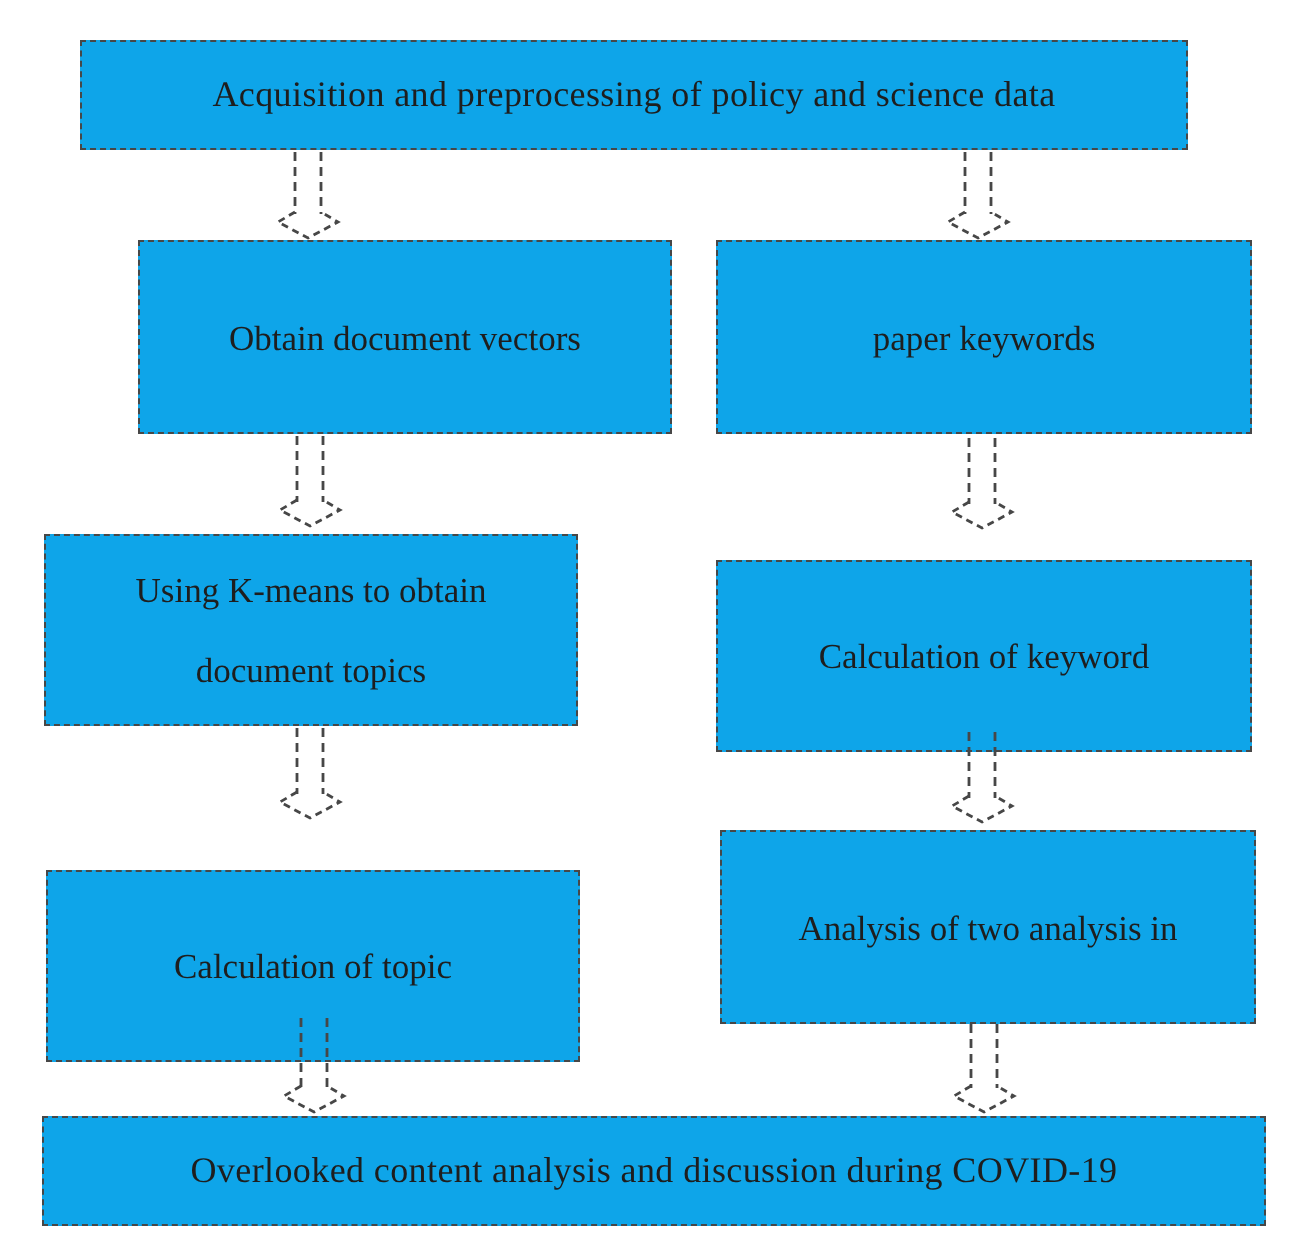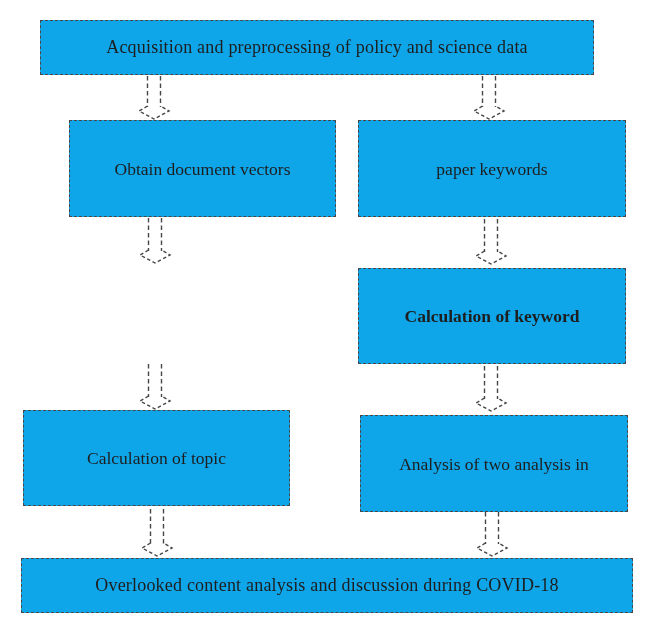--- a/index.html
+++ b/index.html
@@ -27,23 +27,23 @@
   .node-col  { font-size: 17.5px; }
   .node-col .line { display: block; line-height: 40px; height: 40px; }
 
   
   #n-top    { left: 40px;  top: 20px;  width: 554px; height: 55px; }
   
   #n-l1     { left: 21px;  top: 120px; width: 267px; height: 97px; margin-left: 48px; }
   #n-r1     { left: 358px; top: 120px; width: 268px; height: 97px; }
   
   #n-l2     { left: 22px;  top: 267px; width: 267px; height: 96px; }
-  #n-r2     { left: 358px; top: 268px; width: 268px; height: 96px; font-weight: bold; }
+  #n-r2     { left: 358px; top: 280px; width: 268px; height: 96px; }
   
-  #n-l3     { left: 23px;  top: 410px; width: 267px; height: 96px; }
+  #n-l3     { left: 23px;  top: 435px; width: 267px; height: 96px; }
   #n-r3     { left: 360px; top: 415px; width: 268px; height: 97px; }
   
   #n-bottom { left: 21px;  top: 558px; width: 612px; height: 55px; }
 
   .arrow { position: absolute; }
   #a1 { left: 137px; top: 76px;  }
   #a2 { left: 472px; top: 76px;  }
   #a3 { left: 138px; top: 218px; }
   #a4 { left: 474px; top: 219px; }
   #a5 { left: 138px; top: 364px; }
@@ -90,20 +90,24 @@
     <line x1="10.5" y1="0" x2="10.5" y2="33"></line>
     <line x1="23.5" y1="0" x2="23.5" y2="33"></line>
     <path d="M10.5 32 L2 37 L17 45 L32 37 L23.5 32"></path>
   </svg>
   <svg class="arrow" id="a4" width="34" height="46" viewBox="0 0 34 46">
     <line x1="10.5" y1="0" x2="10.5" y2="33"></line>
     <line x1="23.5" y1="0" x2="23.5" y2="33"></line>
     <path d="M10.5 32 L2 37 L17 45 L32 37 L23.5 32"></path>
   </svg>
 
+  <div class="node node-col" id="n-l2">
+    <span class="line">Using K-means to obtain</span>
+    <span class="line">document topics</span>
+  </div>
   <div class="node node-col" id="n-r2">
     <span class="line">Calculation of keyword</span>
   </div>
 
   <svg class="arrow" id="a5" width="34" height="46" viewBox="0 0 34 46">
     <line x1="10.5" y1="0" x2="10.5" y2="33"></line>
     <line x1="23.5" y1="0" x2="23.5" y2="33"></line>
     <path d="M10.5 32 L2 37 L17 45 L32 37 L23.5 32"></path>
   </svg>
   <svg class="arrow" id="a6" width="34" height="46" viewBox="0 0 34 46">
@@ -124,16 +128,16 @@
     <line x1="23.5" y1="0" x2="23.5" y2="35"></line>
     <path d="M10.5 34 L2 39 L17 47 L32 39 L23.5 34"></path>
   </svg>
   <svg class="arrow" id="a8" width="34" height="45" viewBox="0 0 34 45">
     <line x1="10.5" y1="0" x2="10.5" y2="32"></line>
     <line x1="23.5" y1="0" x2="23.5" y2="32"></line>
     <path d="M10.5 31 L2 36 L17 44 L32 36 L23.5 31"></path>
   </svg>
 
   <div class="node node-wide" id="n-bottom">
-    <span>Overlooked content analysis and discussion during COVID-18</span>
+    <span>Overlooked content analysis and discussion during COVID-19</span>
   </div>
 
 </div>
 
 </body></html>

